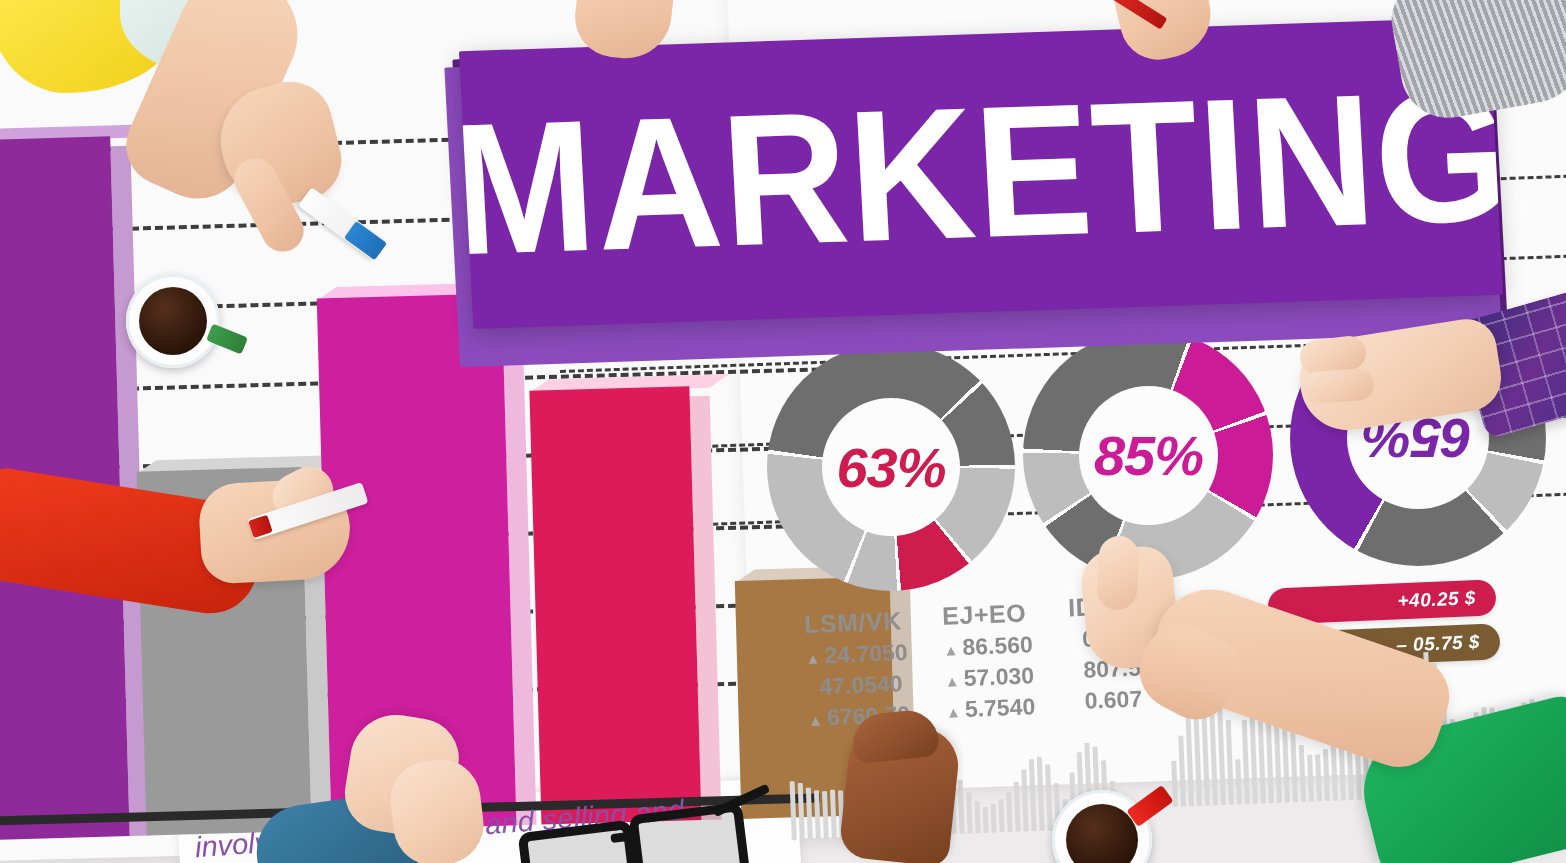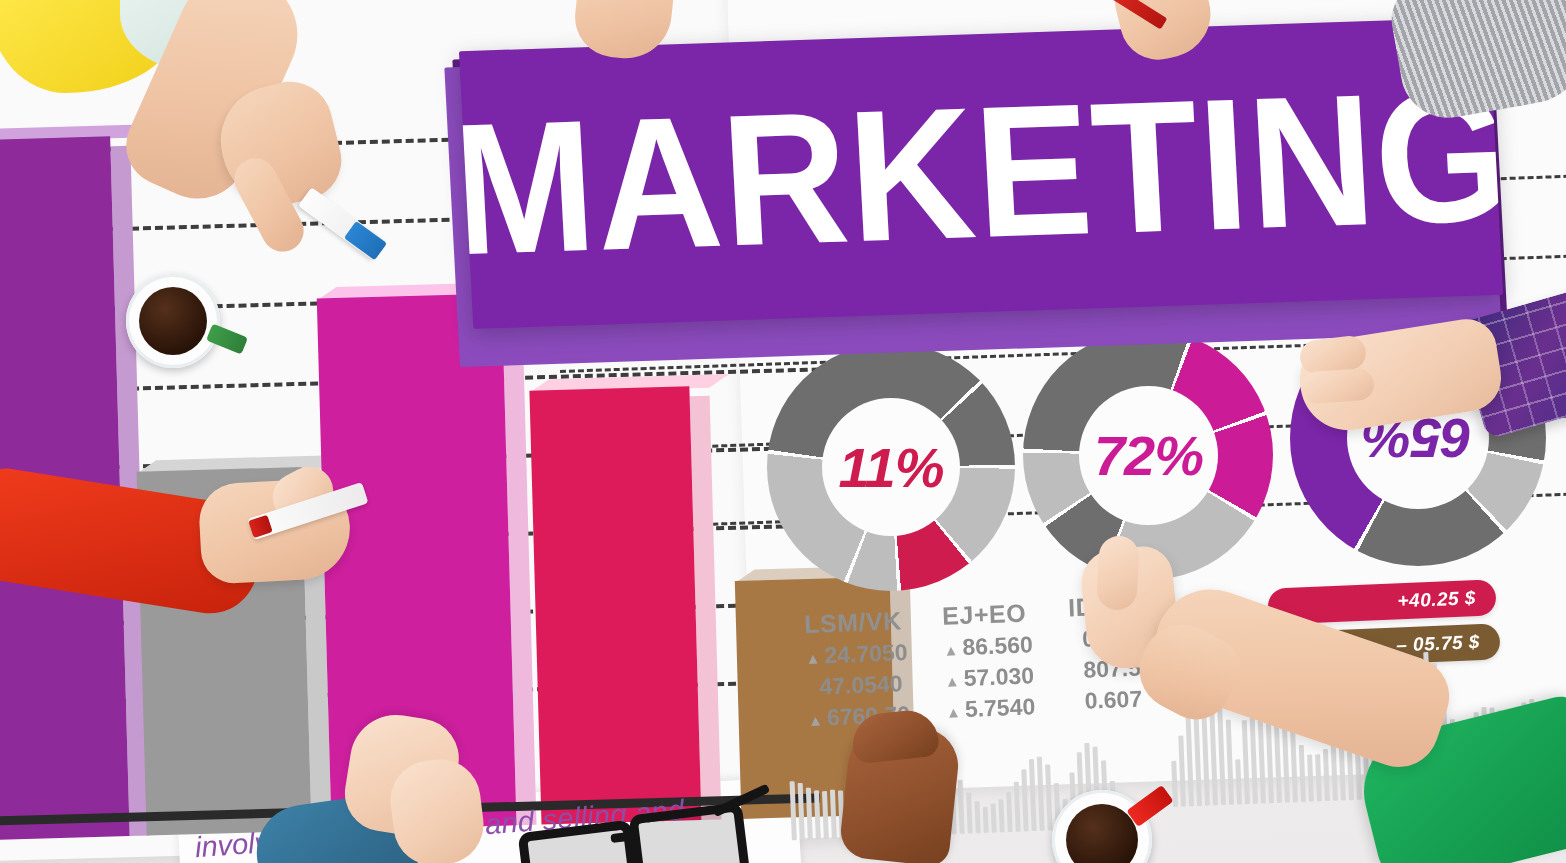--- a/index.html
+++ b/index.html
@@ -167,26 +167,26 @@
         <div class="side" style="background: rgb(207, 194, 180);"></div>
         <div class="cap" style="background: rgb(207, 194, 180); filter: brightness(1.06);"></div>
         <div class="face" style="background: rgb(168, 120, 68);"></div>
       </div>
     </div>
   <div class="axis-base"></div>
 
   <div id="donuts">
       <div class="donut" style="left: 767px; top: 343px; width: 248px; height: 248px; background: conic-gradient(from -82deg, rgb(110, 110, 110) 0deg, rgb(110, 110, 110) 127.7deg, rgb(253, 252, 252) 127.7deg, rgb(253, 252, 252) 129.6deg, rgb(110, 110, 110) 129.6deg, rgb(110, 110, 110) 170.9deg, rgb(253, 252, 252) 170.9deg, rgb(253, 252, 252) 172.8deg, rgb(189, 189, 189) 172.8deg, rgb(189, 189, 189) 221.3deg, rgb(253, 252, 252) 221.3deg, rgb(253, 252, 252) 223.2deg, rgb(207, 28, 78) 223.2deg, rgb(207, 28, 78) 257.3deg, rgb(253, 252, 252) 257.3deg, rgb(253, 252, 252) 259.2deg, rgb(189, 189, 189) 259.2deg, rgb(189, 189, 189) 282.5deg, rgb(253, 252, 252) 282.5deg, rgb(253, 252, 252) 284.4deg, rgb(189, 189, 189) 284.4deg, rgb(189, 189, 189) 358.1deg, rgb(253, 252, 252) 358.1deg, rgb(253, 252, 252) 360deg);">
         <div class="hole" style="left: 55px; top: 55px; width: 138px; height: 138px;">
-          <div class="pct" style="color: rgb(207, 28, 78); font-size: 56px;">11%</div>
+          <div class="pct" style="color: rgb(207, 28, 78); font-size: 56px;">63%</div>
         </div>
       </div>
       <div class="donut" style="left: 1023px; top: 330px; width: 250px; height: 250px; background: conic-gradient(from -87deg, rgb(110, 110, 110) 0deg, rgb(110, 110, 110) 106.1deg, rgb(253, 252, 252) 106.1deg, rgb(253, 252, 252) 108deg, rgb(204, 27, 150) 108deg, rgb(204, 27, 150) 156.5deg, rgb(253, 252, 252) 156.5deg, rgb(253, 252, 252) 158.4deg, rgb(204, 27, 150) 158.4deg, rgb(204, 27, 150) 206.9deg, rgb(253, 252, 252) 206.9deg, rgb(253, 252, 252) 208.8deg, rgb(189, 189, 189) 208.8deg, rgb(189, 189, 189) 286.1deg, rgb(253, 252, 252) 286.1deg, rgb(253, 252, 252) 288deg, rgb(110, 110, 110) 288deg, rgb(110, 110, 110) 322.1deg, rgb(253, 252, 252) 322.1deg, rgb(253, 252, 252) 324deg, rgb(189, 189, 189) 324deg, rgb(189, 189, 189) 358.1deg, rgb(253, 252, 252) 358.1deg, rgb(253, 252, 252) 360deg);">
         <div class="hole" style="left: 56px; top: 56px; width: 139px; height: 139px;">
-          <div class="pct" style="color: rgb(204, 27, 150); font-size: 56px;">72%</div>
+          <div class="pct" style="color: rgb(204, 27, 150); font-size: 56px;">85%</div>
         </div>
       </div>
       <div class="donut" style="left: 1290px; top: 310px; width: 256px; height: 256px; background: conic-gradient(from -150deg, rgb(123, 37, 168) 0deg, rgb(123, 37, 168) 142.1deg, rgb(253, 252, 252) 142.1deg, rgb(253, 252, 252) 144deg, rgb(189, 189, 189) 144deg, rgb(189, 189, 189) 185.3deg, rgb(253, 252, 252) 185.3deg, rgb(253, 252, 252) 187.2deg, rgb(110, 110, 110) 187.2deg, rgb(110, 110, 110) 250.1deg, rgb(253, 252, 252) 250.1deg, rgb(253, 252, 252) 252deg, rgb(189, 189, 189) 252deg, rgb(189, 189, 189) 286.1deg, rgb(253, 252, 252) 286.1deg, rgb(253, 252, 252) 288deg, rgb(110, 110, 110) 288deg, rgb(110, 110, 110) 358.1deg, rgb(253, 252, 252) 358.1deg, rgb(253, 252, 252) 360deg);">
         <div class="hole" style="left: 57px; top: 57px; width: 142px; height: 142px;">
           <div class="pct" style="color: rgb(123, 37, 168); font-size: 56px; transform: rotate(180deg);">65%</div>
         </div>
       </div>
     </div>
 
   <div id="stats">

